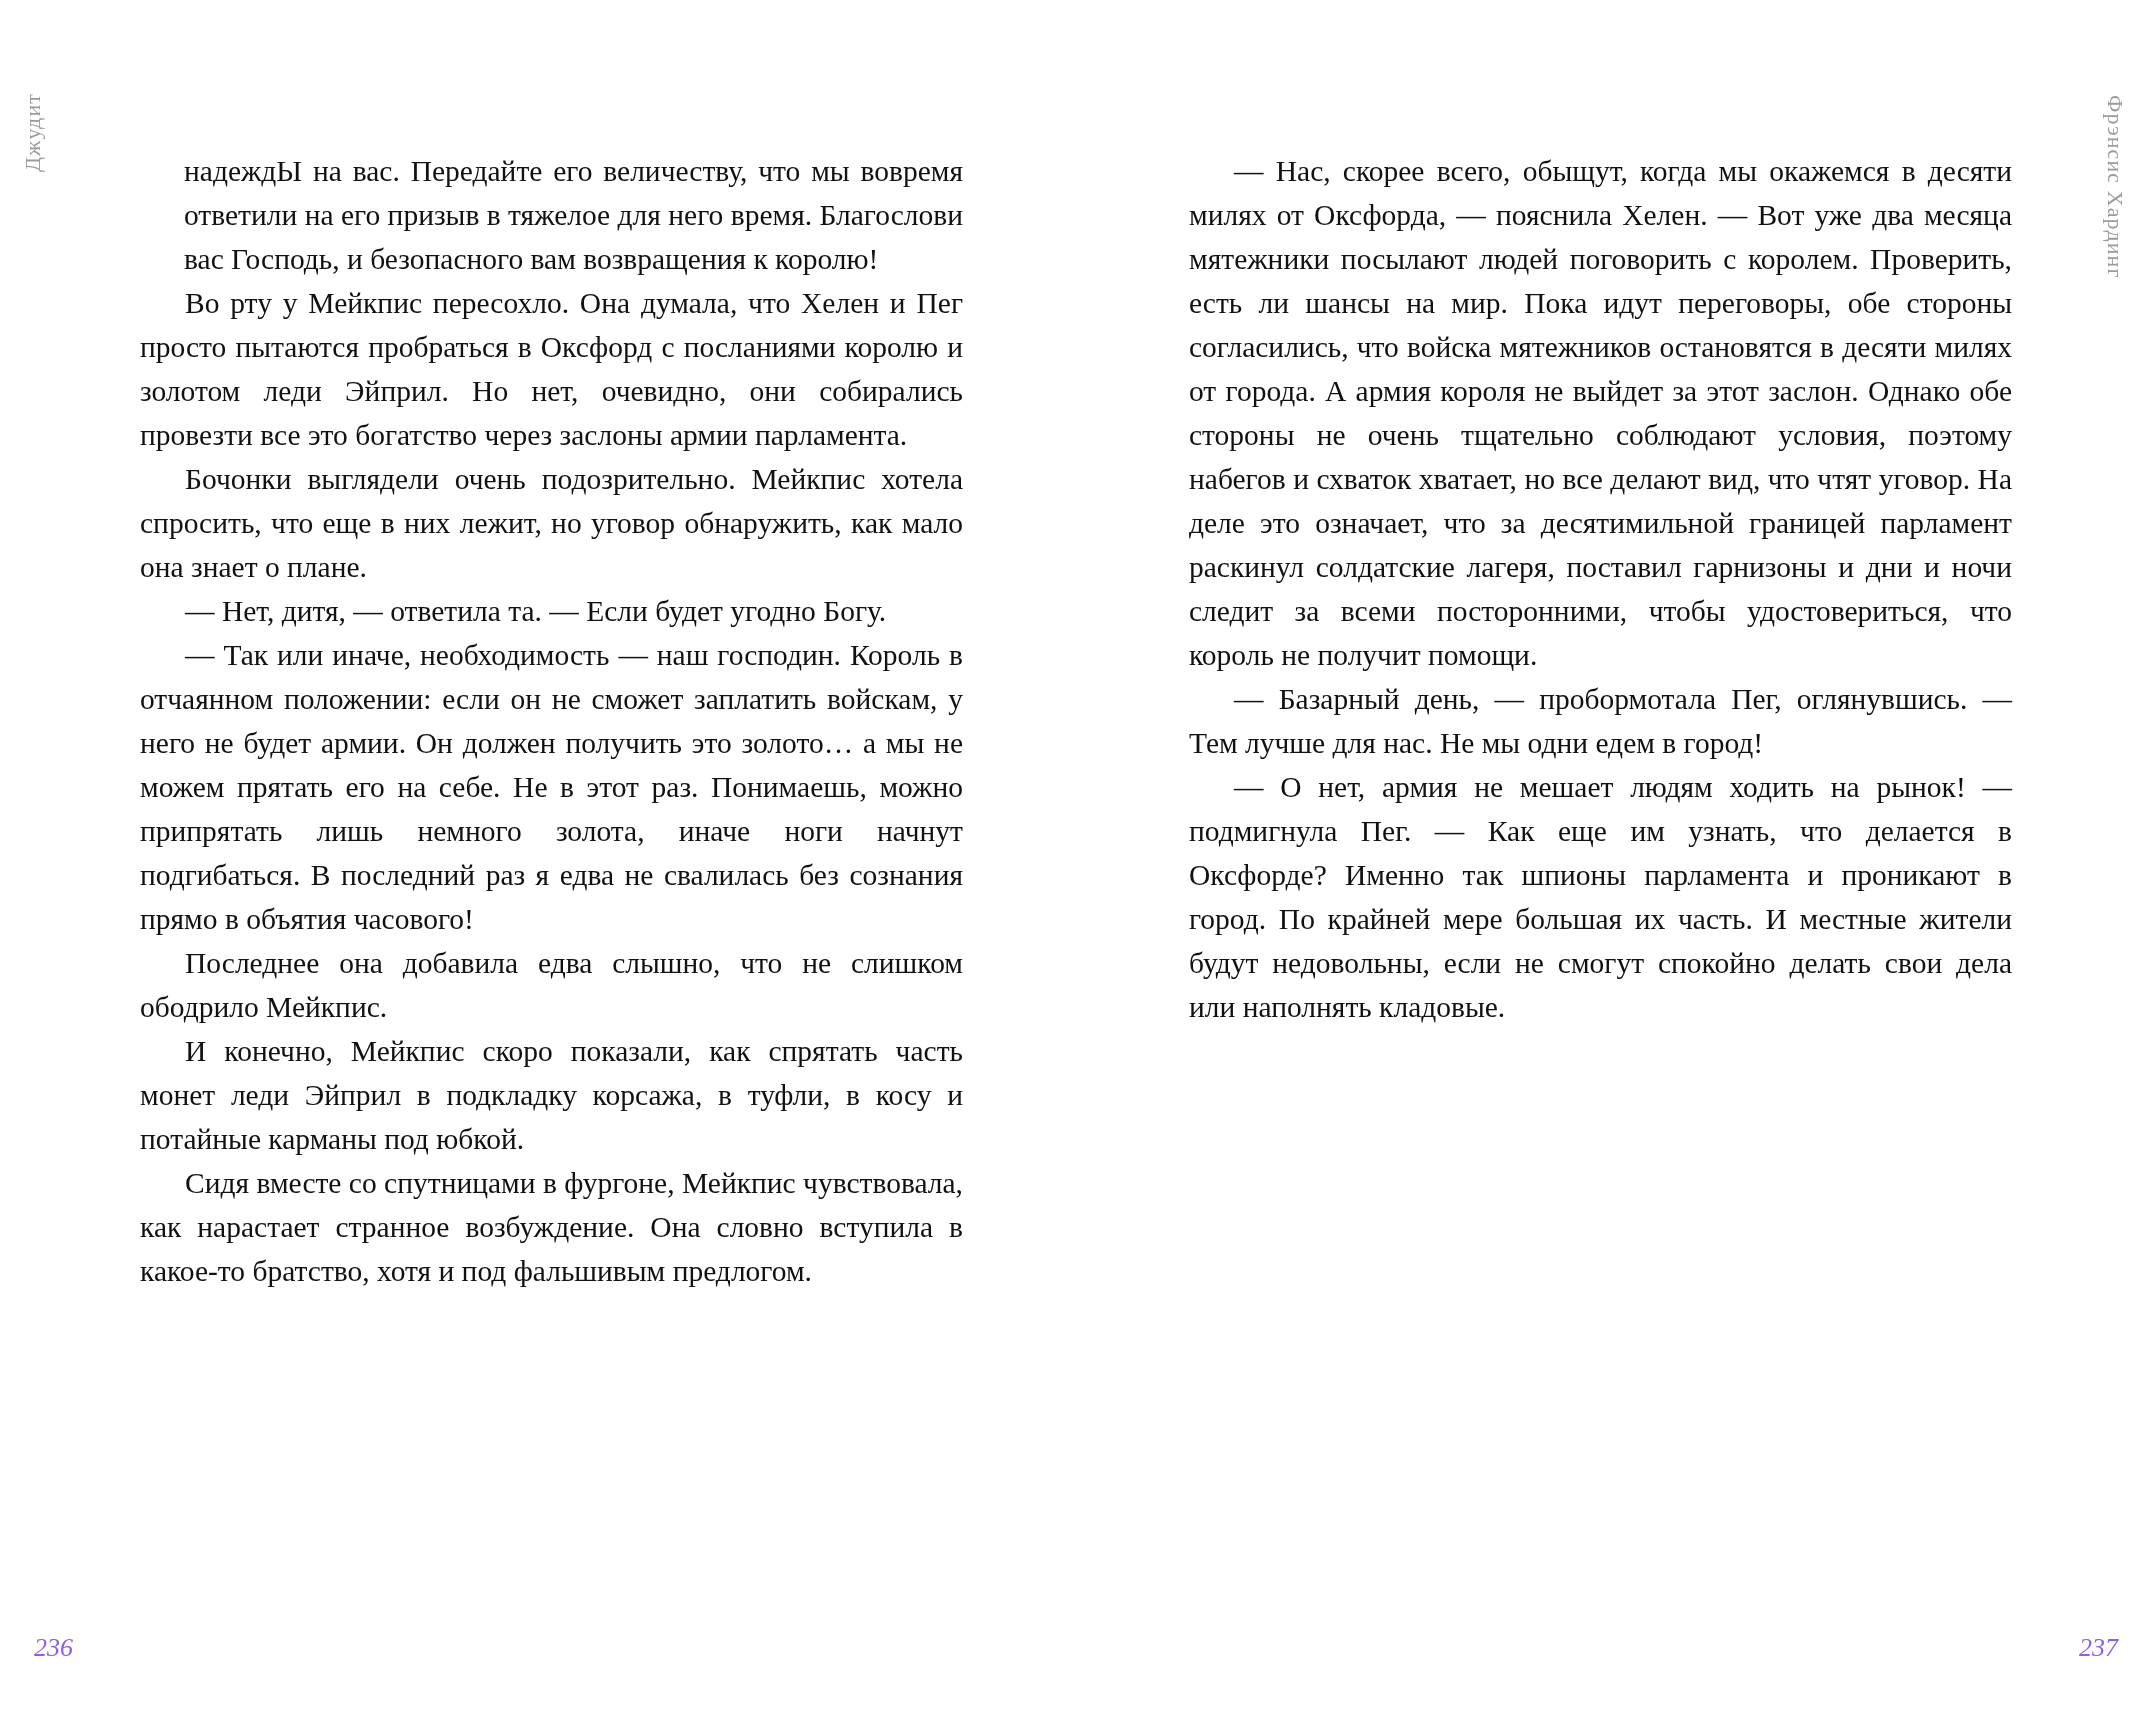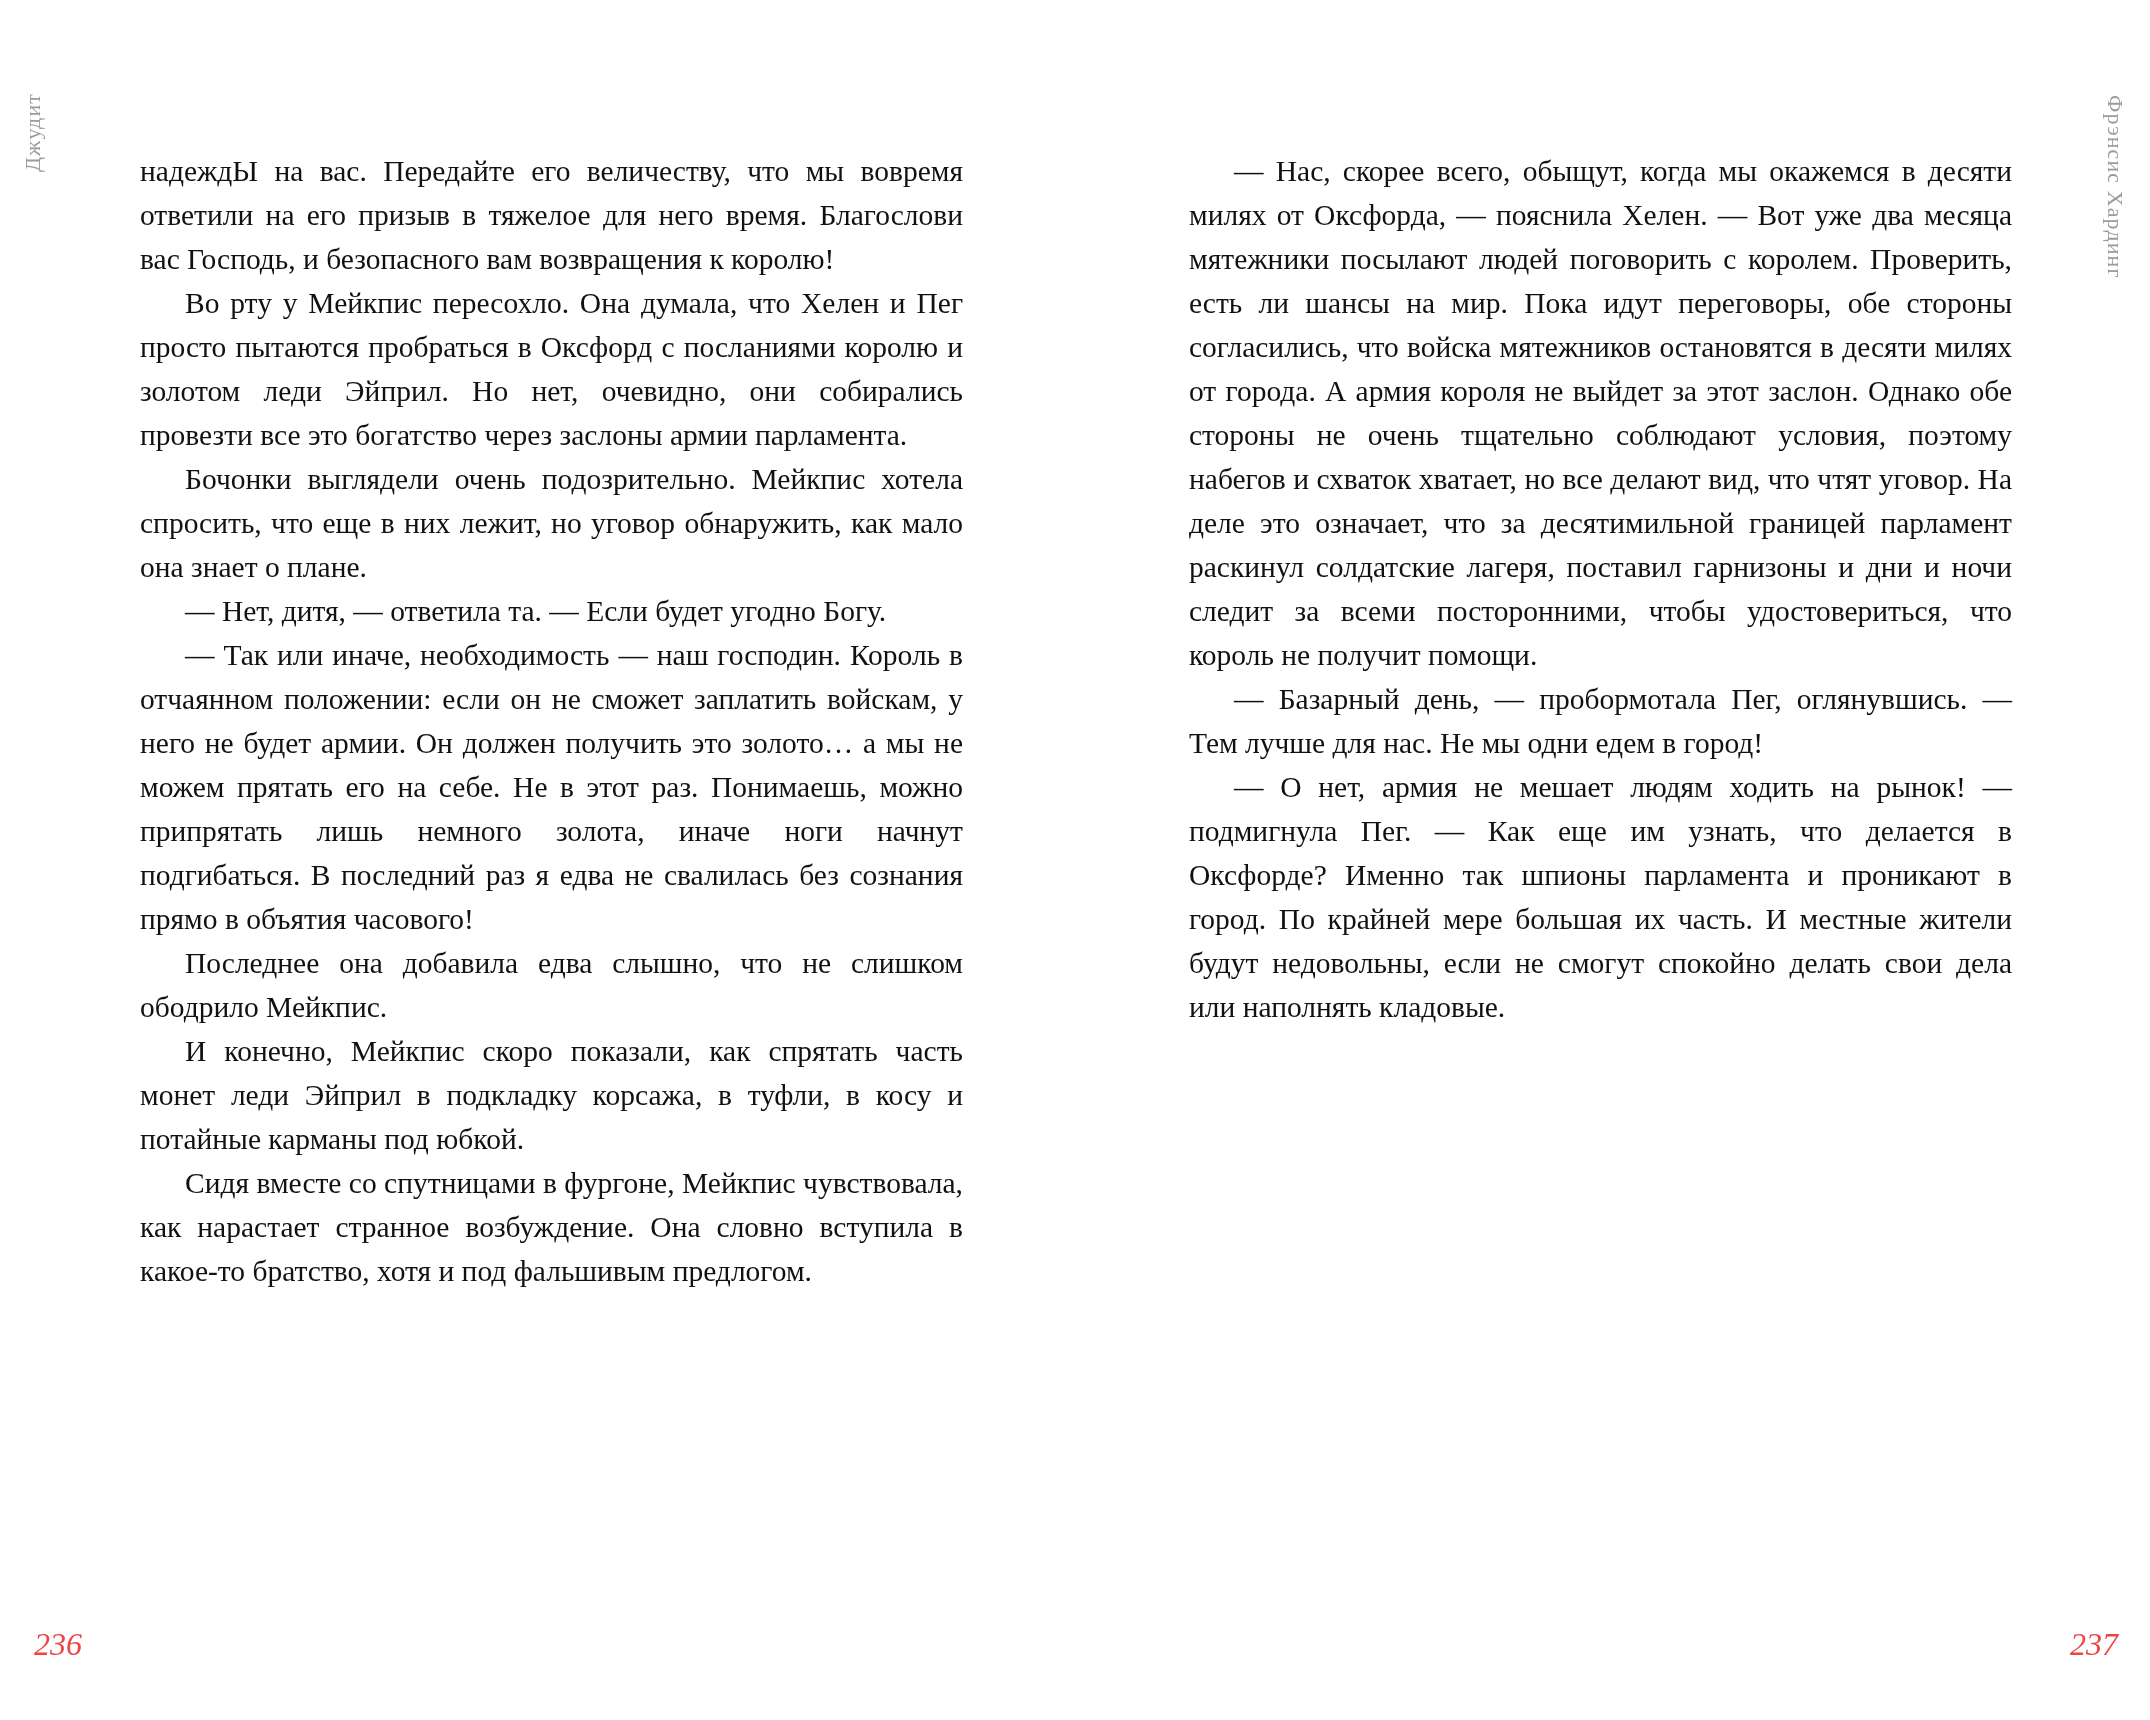--- a/index.html
+++ b/index.html
@@ -60,33 +60,34 @@
     text-justify: inter-word;
     hyphens: none;
     -webkit-hyphens: none;
   }
   .column p {
     margin: 0;
     text-indent: 45px;
   }
   .column p.noindent {
     text-indent: 0;
+    margin-left: 44px;
   }
 
   .column-left  { left: 140px;  width: 823px; }
   .column-right { left: 1189px; width: 823px; }
   .page-right .column-right { left: 114px; }
 
   
   .folio {
     position: absolute;
     bottom: 57px;
     font-style: italic;
-    font-size: 32px;
-    color: #ef4444;
+    font-size: 26px;
+    color: #8b5cf6;
   }
   .folio-left  { left: 34px; }
   .folio-right { right: 32px; }
 </style>
 </head>
 <body>
 
 <div class="spread">
 
   <div class="page page-left">

